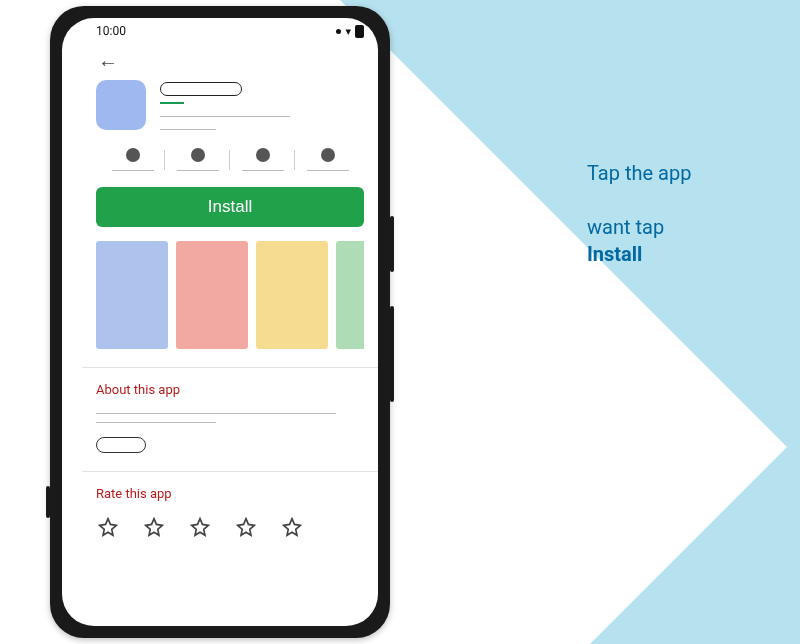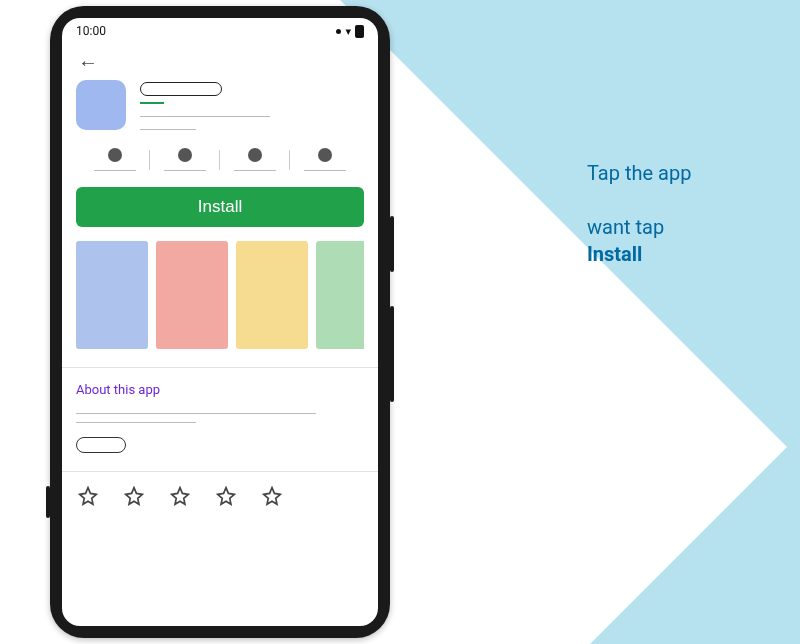--- a/index.html
+++ b/index.html
@@ -69,25 +69,26 @@
   .phone-btn-right-2{
     position:absolute;
     right:-4px; top:300px;
     width:4px; height:96px;
     background:#1a1a1a; border-radius:2px;
   }
   .screen {
     width: 100%;
     height: 100%;
     background: #fff;
-    border-radius: 18px;
+    border-radius: 32px;
     overflow: hidden;
     position: relative;
     display: flex;
     flex-direction: column;
+    padding-left: 20px;
   }
   
   .status {
     height: 24px;
     display: flex;
     align-items: center;
     justify-content: space-between;
     padding: 2px 14px 0 14px;
     font-size: 12px;
     color: #111;
@@ -143,21 +144,21 @@
   }
 
   
   .shots{ display:flex; gap:8px; margin-top:14px; overflow:hidden; }
   .shot{ width:72px; height:108px; border-radius:3px; flex-shrink:0;}
   .shot.b{ background:#aec2ee; } .shot.r{ background:#f2a9a1; }
   .shot.y{ background:#f5dc91; } .shot.g{ background:#aedcb5; }
 
   .divider{ height:1px;background:#e2e2e2; margin:18px -14px 14px -14px; }
 
-  .sect-title{ font-size:13px;color:#6d28d9;margin-bottom:16px;}
+  .sect-title{ font-size:13px;color:#b91c1c;margin-bottom:16px;}
 
   .desc-line{ height:1px;background:#bbb;margin-bottom:8px;}
   .desc-line.l1{ width:240px;} .desc-line.l2{ width:120px;}
 
   .chip{
     width:50px;height:16px;border:1.5px solid #333;border-radius:999px;margin-top:14px;
   }
 
   .rate-row{ display:flex; gap:26px; margin-top:10px; padding-left:2px;}
   .star{ cursor:pointer; }
@@ -234,20 +235,21 @@
 
       <div class="divider"></div>
 
       <div class="sect-title">About this app</div>
       <div class="desc-line l1"></div>
       <div class="desc-line l2"></div>
       <div class="chip"></div>
 
       <div class="divider"></div>
 
+      <div class="sect-title">Rate this app</div>
       <div class="rate-row">
         <span class="star"><svg viewBox="0 0 24 24">
               <path d="M12 2l2.9 6.9L22 10l-5.5 4.8L18 22l-6-3.6L6 22l1.5-7.2L2 10l7.1-1.1z"></path>
             </svg></span>
         <span class="star"><svg viewBox="0 0 24 24">
               <path d="M12 2l2.9 6.9L22 10l-5.5 4.8L18 22l-6-3.6L6 22l1.5-7.2L2 10l7.1-1.1z"></path>
             </svg></span>
         <span class="star"><svg viewBox="0 0 24 24">
               <path d="M12 2l2.9 6.9L22 10l-5.5 4.8L18 22l-6-3.6L6 22l1.5-7.2L2 10l7.1-1.1z"></path>
             </svg></span>

